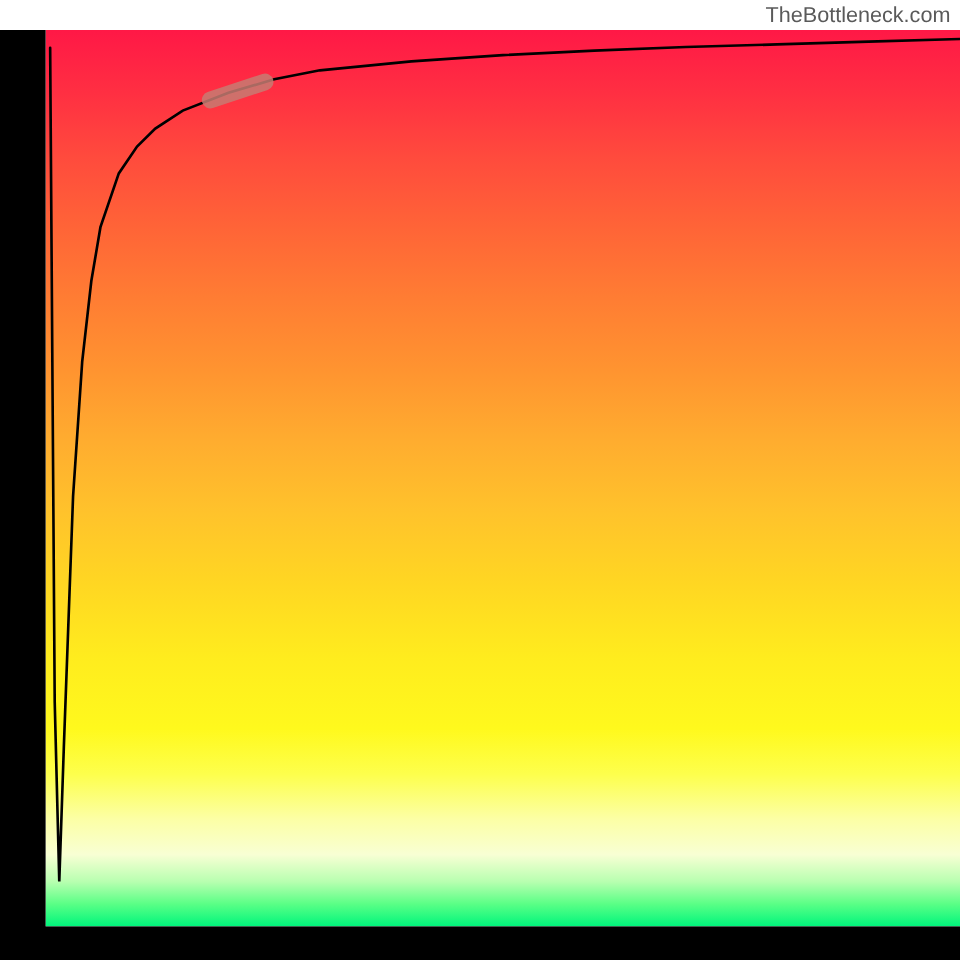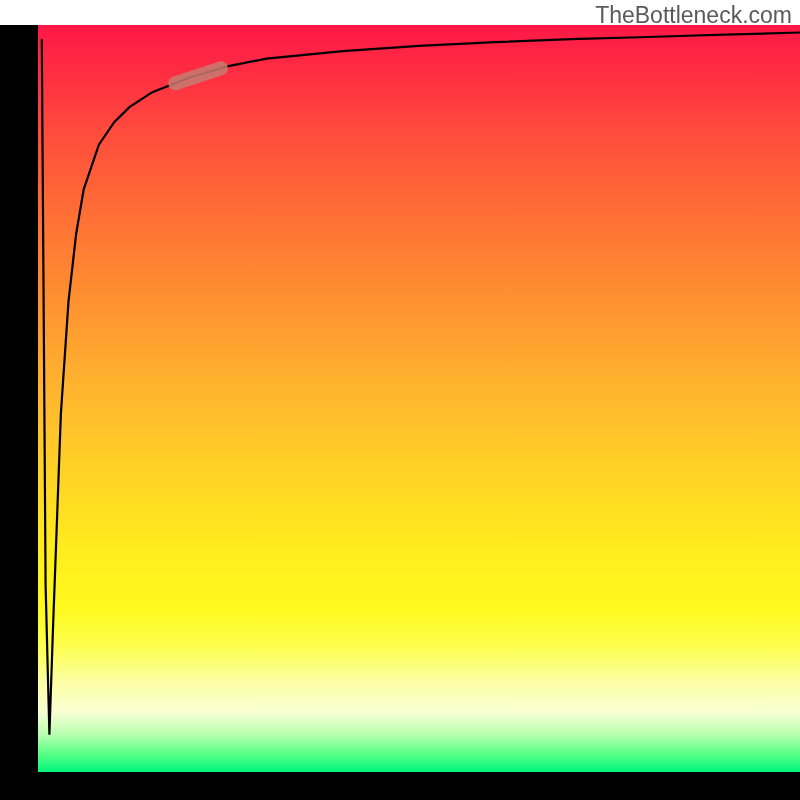--- a/index.html
+++ b/index.html
@@ -14,21 +14,21 @@
     position: relative;
     width: 800px;
     height: 800px;
   }
   
   .watermark {
     position: absolute;
     top: 2px;
     right: 8px;
     font-family: Arial, Helvetica, sans-serif;
-    font-size: 23px;
+    font-size: 18px;
     font-weight: 500;
     color: #5a5a5a;
     letter-spacing: 0px;
     user-select: none;
   }
   
   .frame {
     position: absolute;
     background: #000000;
   }

